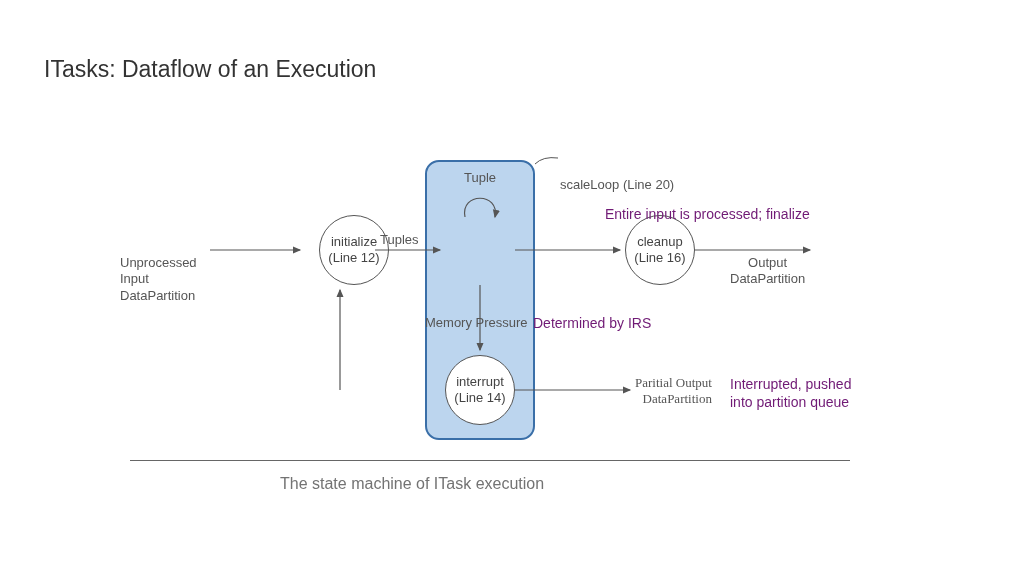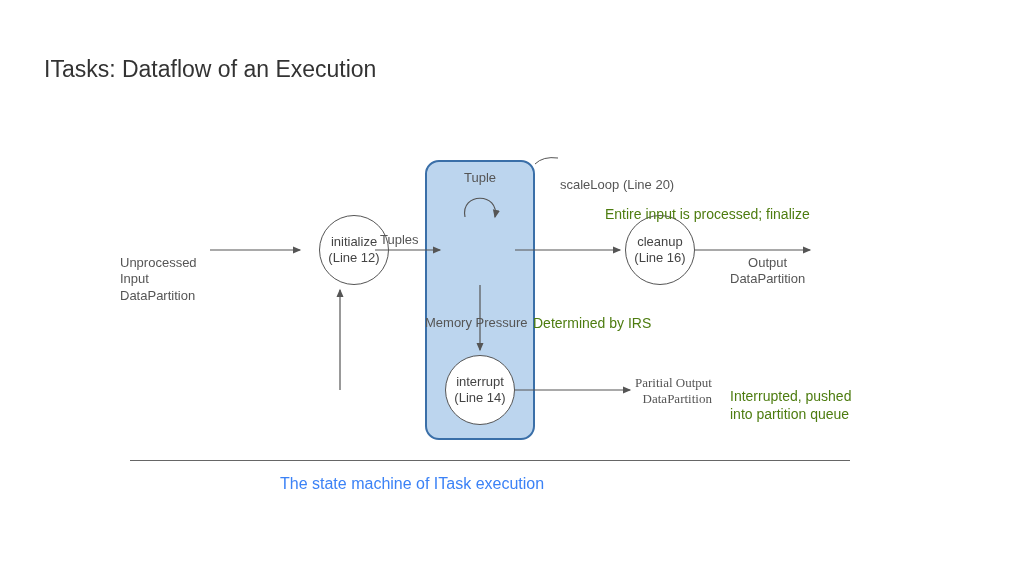--- a/index.html
+++ b/index.html
@@ -50,27 +50,27 @@
   }
   .label {
     position: absolute;
     font-size: 13px;
     color: #555;
     line-height: 1.25;
   }
   .label-black {
     position: absolute;
     font-size: 14px;
-    color: #4d7c0f;
+    color: #701a75;
     line-height: 1.3;
   }
   .caption {
     position: absolute;
     font-size: 16px;
-    color: #3b82f6;
+    color: #737373;
   }
   .hr {
     position: absolute;
     height: 1px;
     background: #666;
   }
   svg.overlay {
     position: absolute;
     top: 0; left: 0;
     width: 820px;
@@ -111,21 +111,21 @@
   <div class="label" style="left:10px; top:105px; white-space:pre;">Unprocessed
 Input
 DataPartition</div>
   <div class="label" style="left:620px; top:105px; white-space:pre; text-align:center;">Output
 DataPartition</div>
   <div class="label" style="left:525px; top:225px; white-space:pre; text-align:right;font-family:Liberation Serif, serif;">Paritial Output
 DataPartition</div>
 
   <div class="label-black" style="left:495px; top:55px;">Entire input is processed; finalize</div>
   <div class="label-black" style="left:423px; top:164px;">Determined by IRS</div>
-  <div class="label-black" style="left:620px; top:225px; white-space:pre;margin-top:12px;">Interrupted, pushed
+  <div class="label-black" style="left:620px; top:225px; white-space:pre;">Interrupted, pushed
 into partition queue</div>
 
   <svg class="overlay" viewBox="0 0 820 330">
     <defs>
       <marker id="arrow" markerWidth="8" markerHeight="8" refX="6" refY="3" orient="auto">
         <path d="M0,0 L7,3 L0,6 Z" fill="#555"></path>
       </marker>
     </defs>
 
     <line x1="100" y1="100" x2="190" y2="100" stroke="#555" stroke-width="1.2" marker-end="url(#arrow)"></line>

